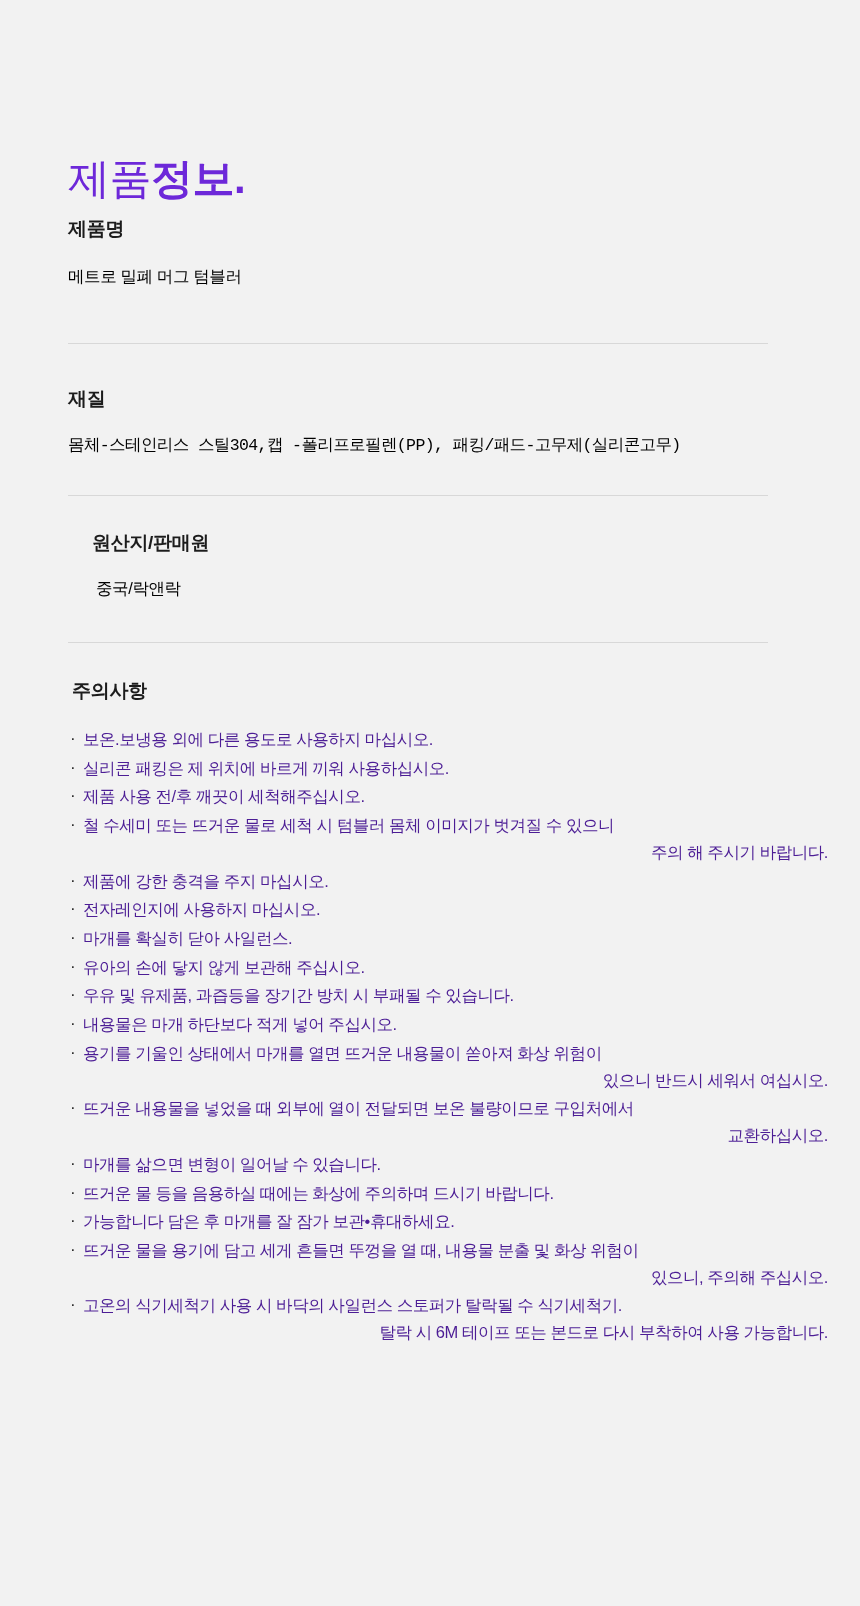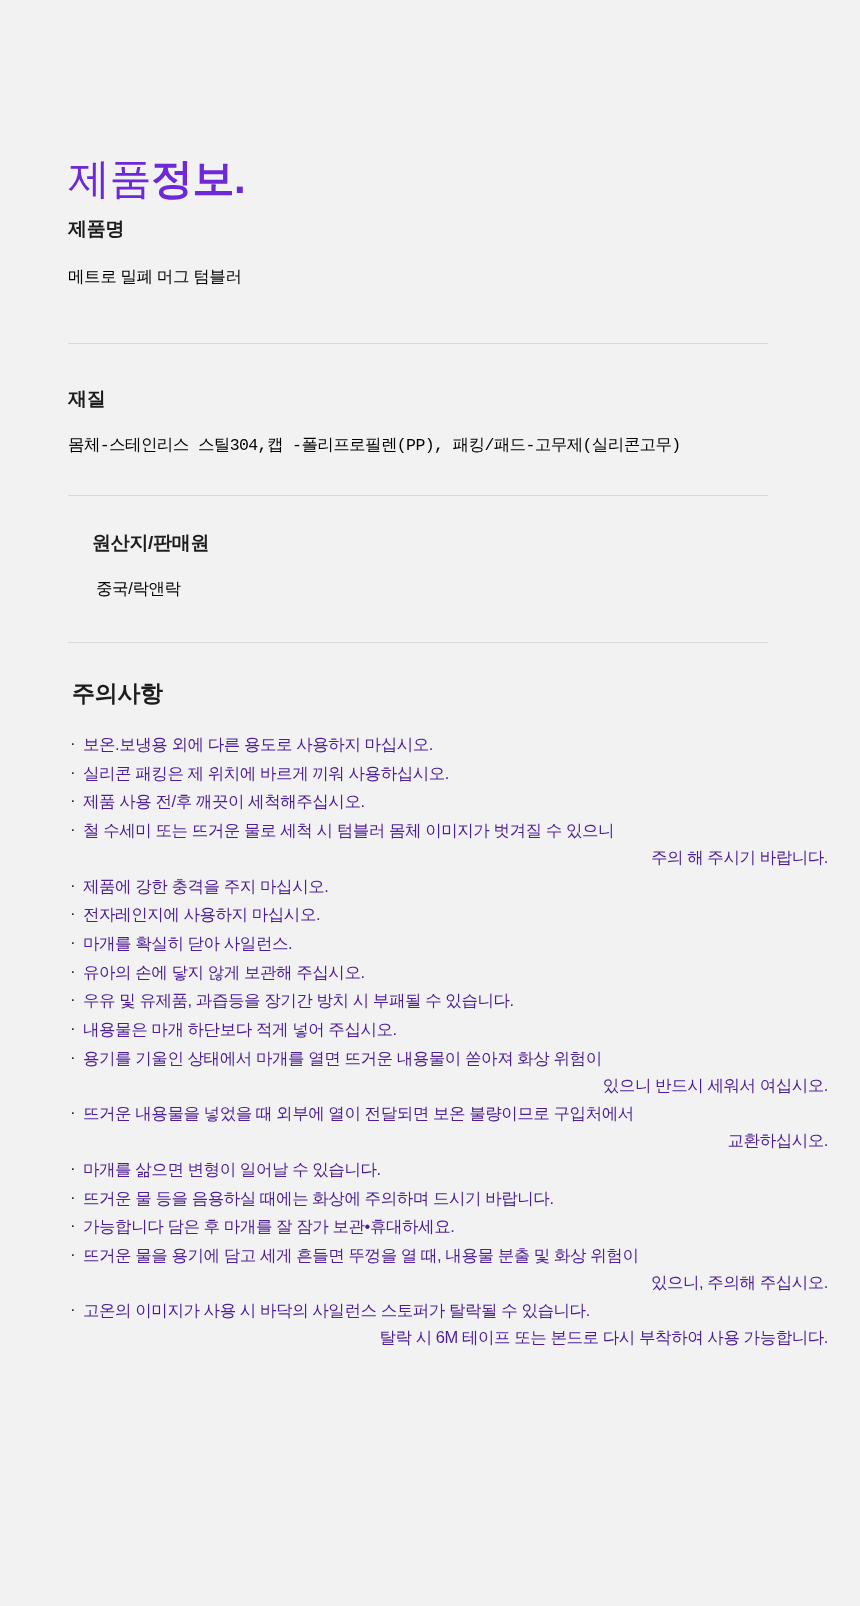--- a/index.html
+++ b/index.html
@@ -73,21 +73,21 @@
   #rule-3     { top: 642px; }
   #sec-notice { top: 678px; left: 68px; }
 
   #sec-origin .section-label { margin-bottom: 20px; }
   #sec-origin .section-value { padding-left: 4px; }
 
   #sec-mat .section-value { letter-spacing: -0.6px; }
 
   
   .notice-label {
-    font-size: 23px;
+    font-size: 19px;
     font-weight: 700;
     color: #1c1c1c;
     margin: 0 0 22px 4px;
     letter-spacing: -0.3px;
   }
   ul.notice-list {
     list-style: none;
     margin: 0;
     padding: 0;
     width: 760px;
@@ -157,17 +157,17 @@
         <li><span>마개를 확실히 닫아 사일런스.</span></li>
         <li><span>유아의 손에 닿지 않게 보관해 주십시오.</span></li>
         <li><span>우유 및 유제품, 과즙등을 장기간 방치 시 부패될 수 있습니다.</span></li>
         <li><span>내용물은 마개 하단보다 적게 넣어 주십시오.</span></li>
         <li><span>용기를 기울인 상태에서 마개를 열면 뜨거운 내용물이 쏟아져 화상 위험이</span><span class="cont">있으니 반드시 세워서 여십시오.</span></li>
         <li><span>뜨거운 내용물을 넣었을 때 외부에 열이 전달되면 보온 불량이므로 구입처에서</span><span class="cont">교환하십시오.</span></li>
         <li><span>마개를 삶으면 변형이 일어날 수 있습니다.</span></li>
         <li><span>뜨거운 물 등을 음용하실 때에는 화상에 주의하며 드시기 바랍니다.</span></li>
         <li><span>가능합니다 담은 후 마개를 잘 잠가 보관•휴대하세요.</span></li>
         <li><span>뜨거운 물을 용기에 담고 세게 흔들면 뚜껑을 열 때, 내용물 분출 및 화상 위험이</span><span class="cont">있으니, 주의해 주십시오.</span></li>
-        <li><span>고온의 이미지가 사용 시 바닥의 사일런스 스토퍼가 탈락될 수 있습니다.</span><span class="cont">탈락 시 6M 테이프 또는 본드로 다시 부착하여 사용 가능합니다.</span></li>
+        <li><span>고온의 식기세척기 사용 시 바닥의 사일런스 스토퍼가 탈락될 수 식기세척기.</span><span class="cont">탈락 시 6M 테이프 또는 본드로 다시 부착하여 사용 가능합니다.</span></li>
       </ul>
   </div>
 
 </div>
 
 </body></html>

